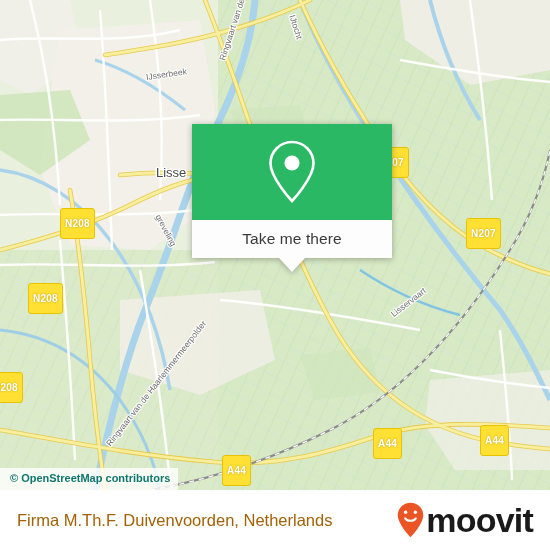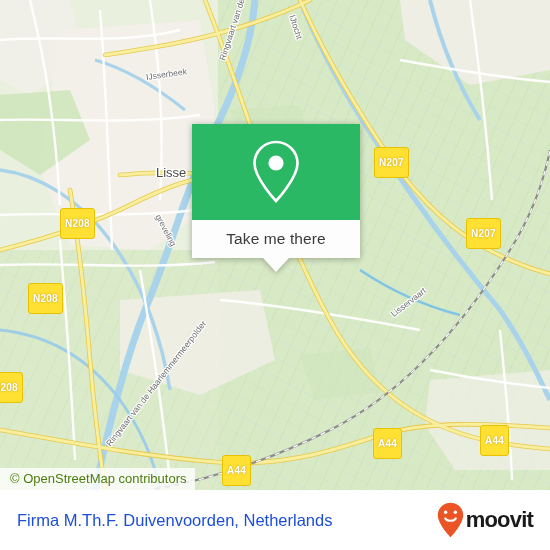--- a/index.html
+++ b/index.html
@@ -56,29 +56,30 @@
       -1.2px 0 #fff, 1.2px 0 #fff, 0 -1.2px #fff, 0 1.2px #fff,
       -.9px -.9px #fff, .9px -.9px #fff, -.9px .9px #fff, .9px .9px #fff;
     transform-origin:0 50%;
   }
 
   
   #attrib{
     position:absolute;left:0;top:468px;
     padding:3px 8px 4px 10px;
     background:rgba(255,255,255,.80);
-    color:#4d7c0f;
-    font-size:13px;
+    color:#0f766e;
+    font-size:11px;
     line-height:15px;
     white-space:nowrap;
+    font-weight:bold;
   }
 
   
   #callout{
-    position:absolute;left:192px;top:124px;width:168px;
+    position:absolute;left:192px;top:124px;width:200px;
     filter:drop-shadow(0 1px 3px rgba(0,0,0,.30));
   }
   #callout-head{
     height:96px;background:#2bb865;
     display:flex;align-items:center;justify-content:center;
   }
   #callout-body{
     height:38px;background:#fdfdfd;
     display:flex;align-items:center;justify-content:center;
   }
@@ -94,30 +95,30 @@
   }
 
   
   #footer{
     position:absolute;left:0;top:490px;width:550px;height:60px;
     background:#ffffff;
     display:flex;align-items:center;
   }
   #footer-title{
     margin-left:17px;
-    color:#1d4ed8;
+    color:#a16207;
     font-size:16.5px;
     white-space:nowrap;
   }
   #brand{
     position:absolute;right:17px;top:50%;transform:translateY(-50%);
     display:flex;align-items:center;
   }
   #brand-word{
-    color:#1a1a1a;font-size:22px;font-weight:bold;letter-spacing:-.8px;
+    color:#1a1a1a;font-size:34px;font-weight:bold;letter-spacing:-.8px;
     line-height:30px;margin-left:2px;
   }
 </style>
 </head>
 <body>
 
 <div id="root">
 
   <div id="map">
 

